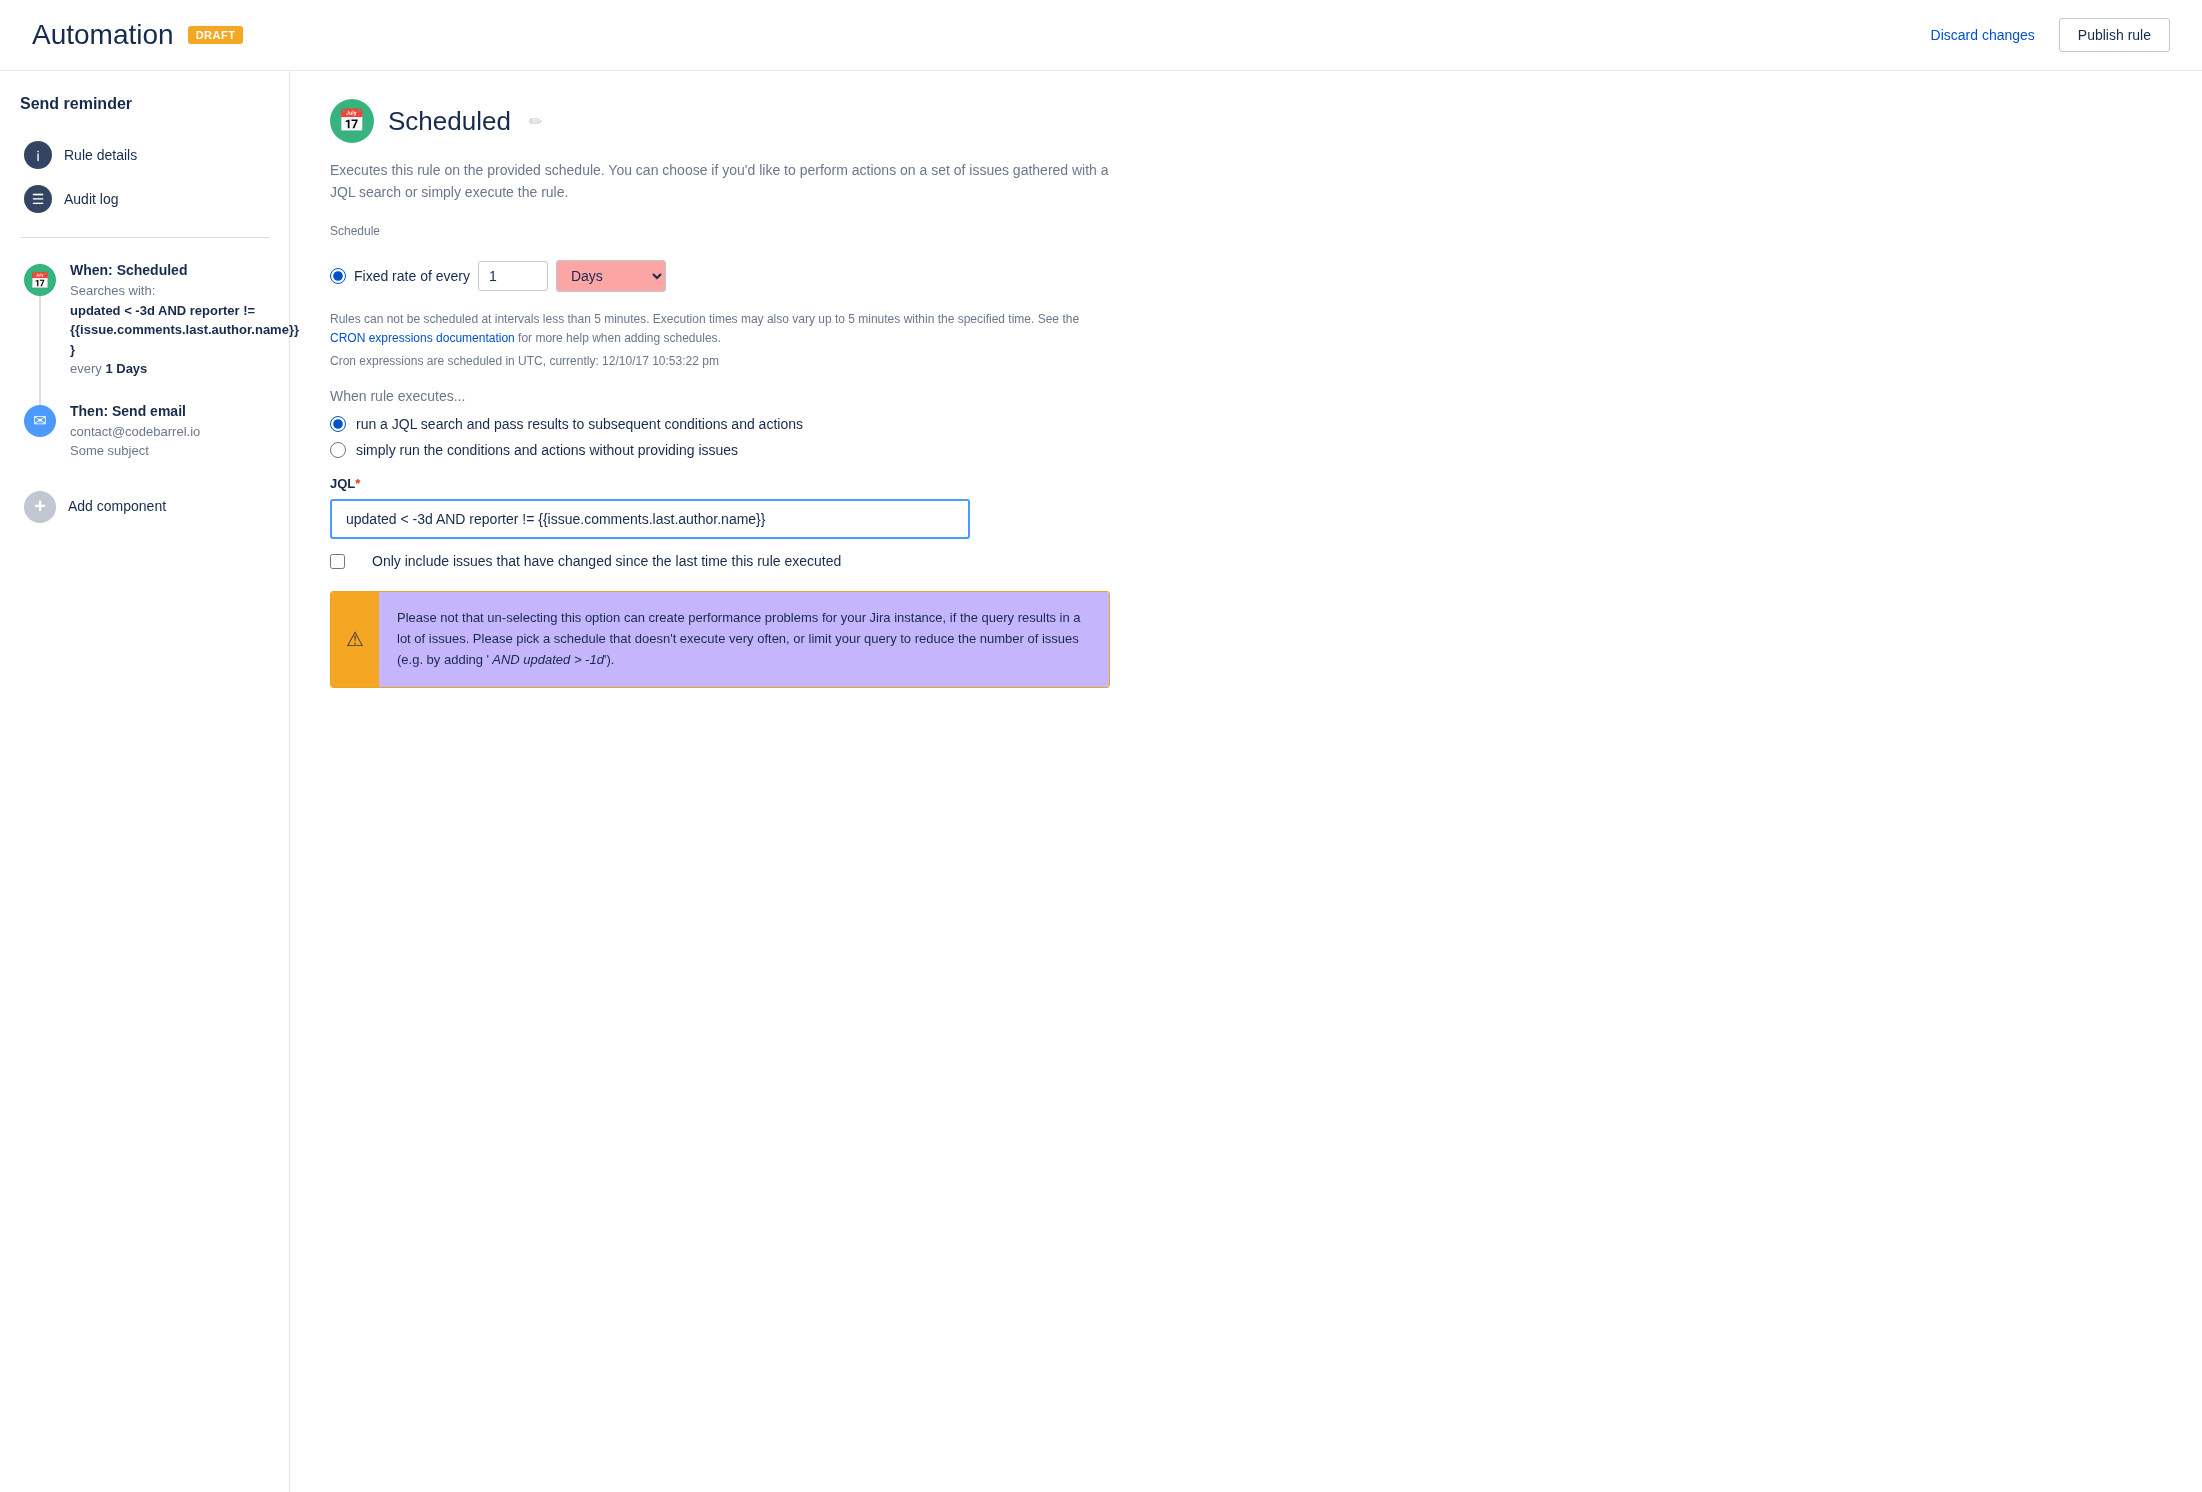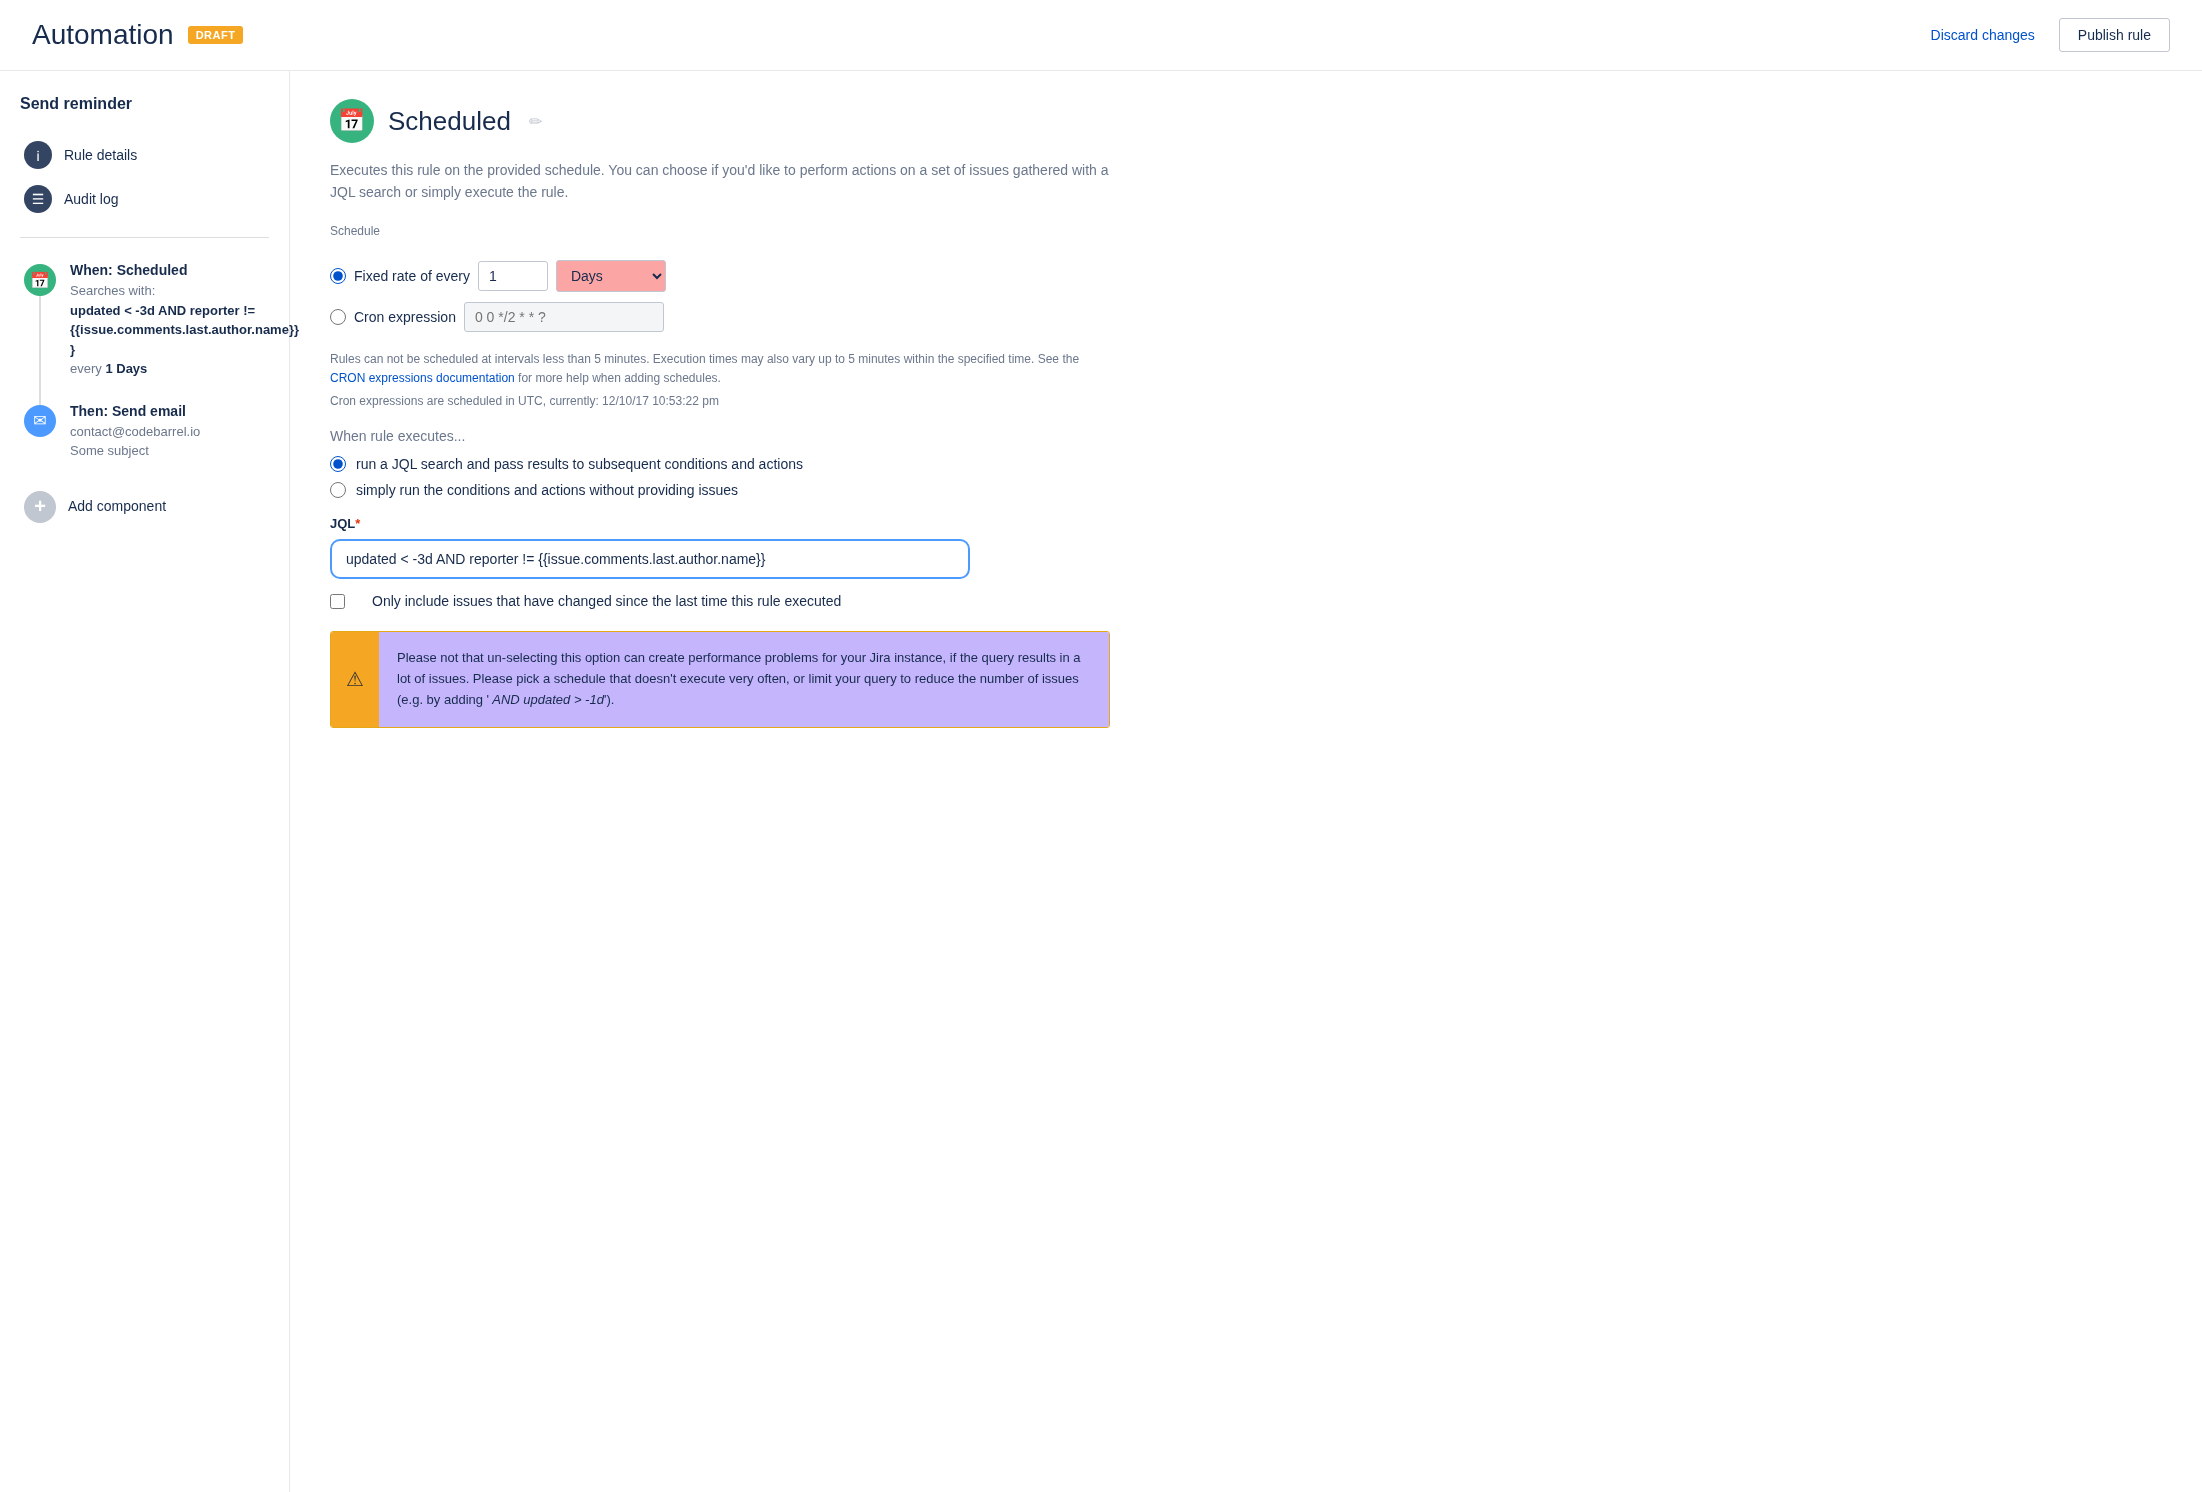--- a/index.html
+++ b/index.html
@@ -290,21 +290,21 @@
       font-weight: 600;
       margin-bottom: 8px;
     }
     .jql-required {
       color: #de350b;
     }
     .jql-input {
       width: 100%;
       max-width: 640px;
       border: 2px solid #4c9aff;
-      border-radius: 10px;
+      border-radius: 3px;
       padding: 10px 14px;
       font-size: 14px;
       color: #172b4d;
       outline: none;
       margin-bottom: 14px;
     }
 
     .checkbox-row {
       display: flex;
       align-items: center;
@@ -454,25 +454,20 @@
       <div class="radio-row inline-group">
         <input type="radio" class="radio-input" name="schedule" checked="" style="">
         <label class="radio-label">Fixed rate of every</label>
         <input type="text" class="text-input-sm" value="1" style="">
         <select class="select-input">
           <option>Days</option>
           <option>Hours</option>
           <option>Minutes</option>
         </select>
       </div>
-      <div class="radio-row inline-group">
-        <input type="radio" class="radio-input" name="schedule" style="">
-        <label class="radio-label">Cron expression</label>
-        <input type="text" class="cron-input" placeholder="0 0 */2 * * ?" style="">
-      </div>
     </div>
 
     
     <div class="info-text">
       <span>Rules can not be scheduled at intervals less than 5 minutes. Execution times may also vary up to 5 minutes within the specified time. See the </span><a href="#">CRON expressions documentation</a><span> for more help when adding schedules.</span>
     </div>
     <div class="utc-text">Cron expressions are scheduled in UTC, currently: 12/10/17 10:53:22 pm</div>
 
     
     <div class="section-label">When rule executes...</div>

